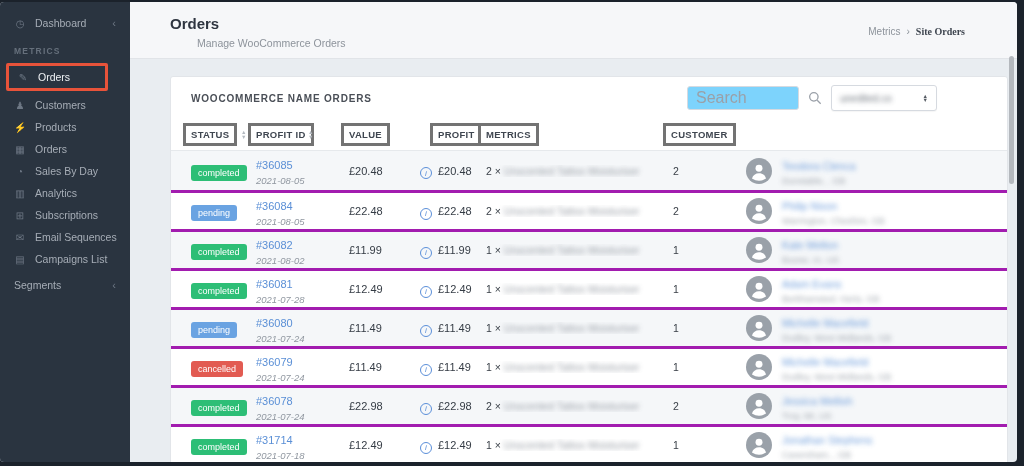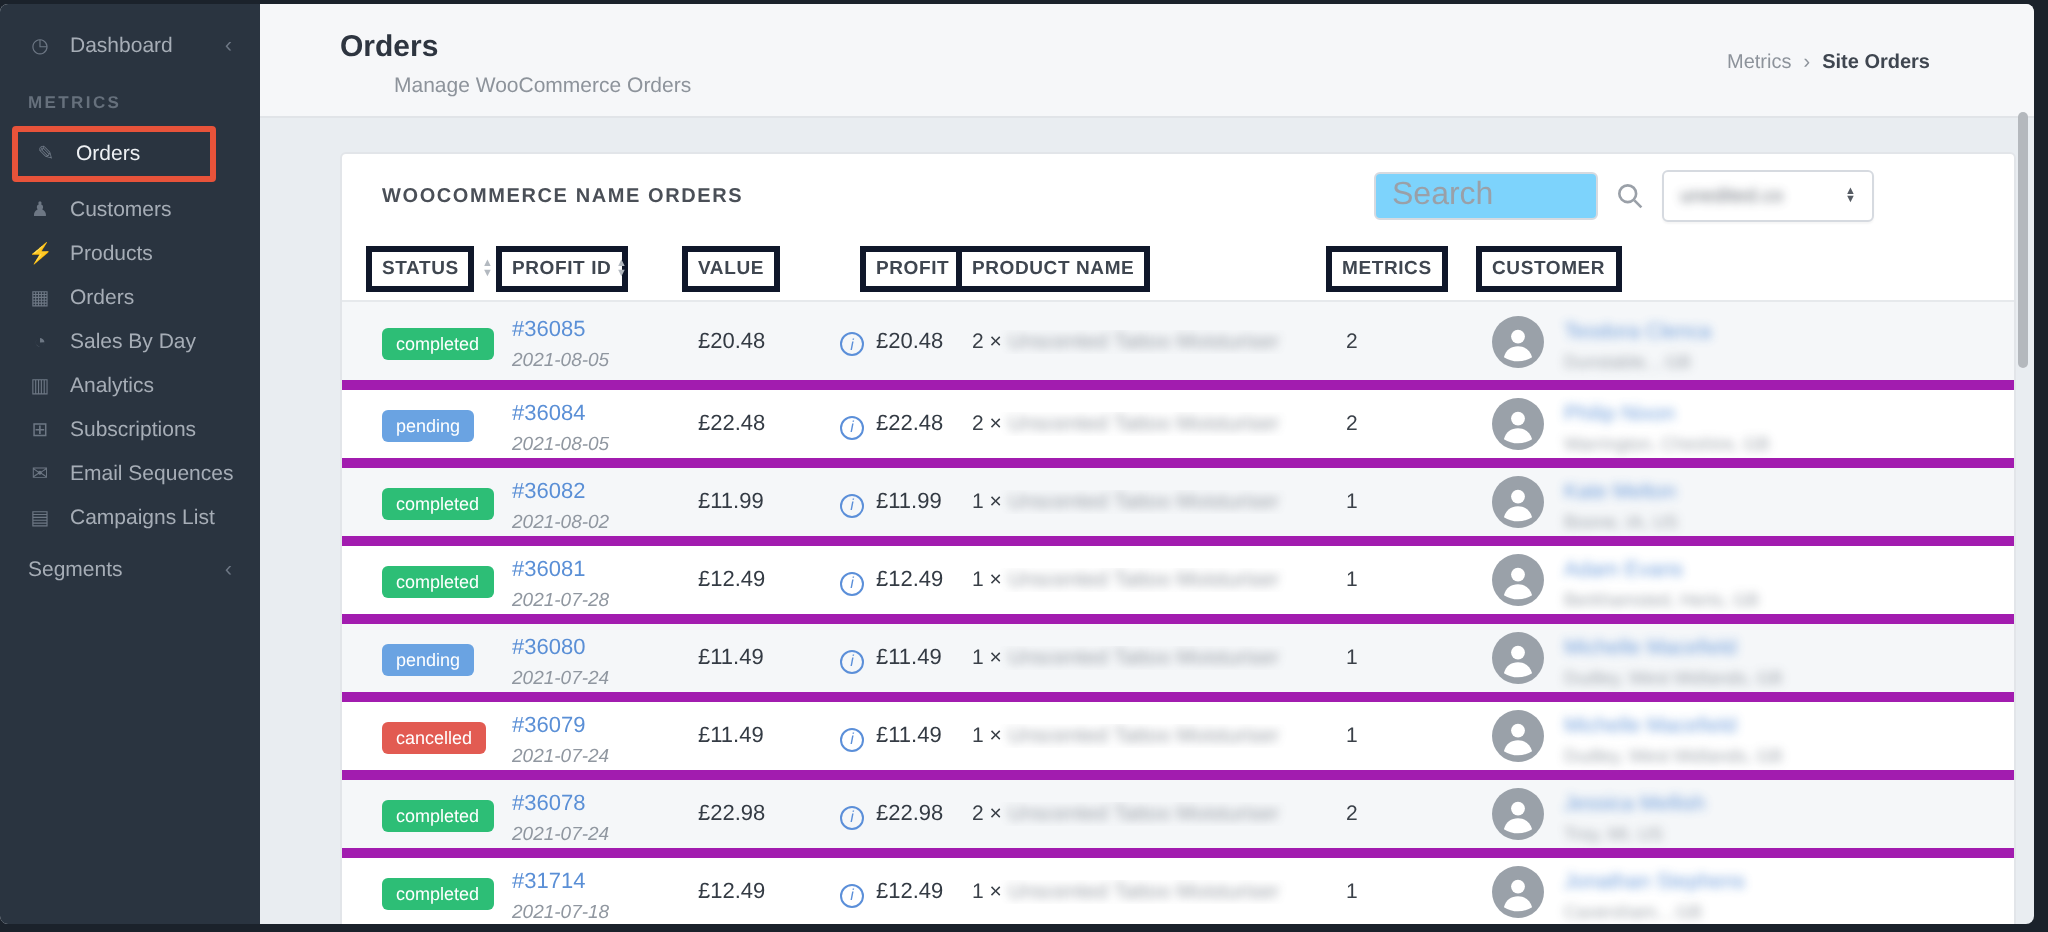--- a/index.html
+++ b/index.html
@@ -21,21 +21,21 @@
   .orders-wrap .side-item { padding:4px 8px; color:#eef1f4; }
 
   
   .main { flex:1; position:relative; display:flex; flex-direction:column; }
   .topbar { height:57px; flex:none; background:#f6f7f9; border-bottom:1px solid #e1e4e8;
     padding:13px 0 0 40px; position:relative; }
   .page-title { font-size:15px; font-weight:bold; color:#2e3540; }
   .page-sub { font-size:10.5px; color:#8d939b; margin-top:5px;margin-left:27px; }
   .crumbs { position:absolute; right:52px; top:24px; font-size:10px; color:#8d939b;
     display:flex; gap:6px; align-items:center; }
-  .crumb-cur { color:#3f4650; font-weight:bold; }
+  .crumb-cur { color:#3f4650; font-weight:bold;font-family:Liberation Serif, serif; }
 
   .content { flex:1; padding:17px 9px 0 40px; }
   .card { background:#fff; border:1px solid #e2e5e9; border-radius:3px; height:420px; }
 
   .card-head { height:42px; display:flex; align-items:center; padding:0 20px; }
   .card-title { font-size:10px; font-weight:bold; letter-spacing:.8px; color:#4a4f57; }
   .head-ctl { margin-left:auto; display:flex; align-items:center; gap:9px; margin-right:50px; }
   .search-box { width:112px; height:24px; border:1px solid #d6dae0; border-radius:3px;
     font-size:16px; padding:0 8px; color:#4a4f57; background:#7dd3fc;
     font-family:"Liberation Sans", sans-serif; }
@@ -43,27 +43,27 @@
   .sel { width:106px; height:26px; border:1px solid #d6dae0; border-radius:3px;
     background:#fff; display:flex; align-items:center; padding:0 8px; gap:6px;
     font-size:10px; color:#5a616b; cursor:pointer; box-shadow:0 1px 1px rgba(0,0,0,.04); }
   .stepper { margin-left:auto; display:flex; flex-direction:column; line-height:4.5px;
     font-size:5.5px; color:#555b63; }
 
   .tgrid { display:grid;
     grid-template-columns:48px 17px 50px 43px 71px 18px 48px 185px 75px 1fr;
     align-items:center; padding:0 20px; }
   .thead { height:32px; border-bottom:1px solid #e6e9ec; }
-  .hl { display:inline-block; border:3px solid #0f172a; padding:3px 5px; margin-left:-8px;
+  .hl { display:inline-block; border:3px solid #737373; padding:3px 5px; margin-left:-8px;
     font-size:9.5px; font-weight:bold; color:#3f4650; letter-spacing:.3px;
     white-space:nowrap; background:#fff; cursor:pointer; }
   .sorter { display:flex; flex-direction:column; line-height:4.5px; font-size:5.5px;
     color:#b3b9c0; cursor:pointer; padding-left:2px; }
 
-  .trow { height:39px; border-top:5px solid #a21caf; }
+  .trow { height:39px; border-top:3px solid #a21caf; }
   .trow:first-child { border-top:none; }
   .trow:nth-child(odd) { background:#f5f7f9; }
   .badge { font-size:9px; color:#fff; padding:3px 7px; border-radius:3px; white-space:nowrap; }
   .b-completed { background:#2dbe76; }
   .b-pending { background:#6aa3e2; }
   .b-cancelled { background:#e25b52; }
   .olink { color:#5a8fd6; font-size:11px; text-decoration:none; cursor:pointer; }
   .odate { font-size:9.5px; font-style:italic; color:#9097a0; margin-top:2px; }
   .c-val { font-size:11px; color:#343b44; }
   .info-i { width:12px; height:12px; border:1px solid #5b8fd9; border-radius:50%;
@@ -184,21 +184,20 @@
               <span>▼</span>
           </div>
           <div><span class="hl">PROFIT ID</span></div>
           <div class="sorter">
             <span>▲</span>
               <span>▼</span>
           </div>
           <div><span class="hl">VALUE</span></div>
           <div></div>
           <div><span class="hl">PROFIT</span></div>
-          <div><span class="hl">PRODUCT NAME</span></div>
           <div><span class="hl">METRICS</span></div>
           <div><span class="hl">CUSTOMER</span></div>
         </div>
 
         <div id="tbody">
             <div class="tgrid trow">
     <div><span class="badge b-completed">completed</span></div>
     <div></div>
     <div>
       <a class="olink">#36085</a>

